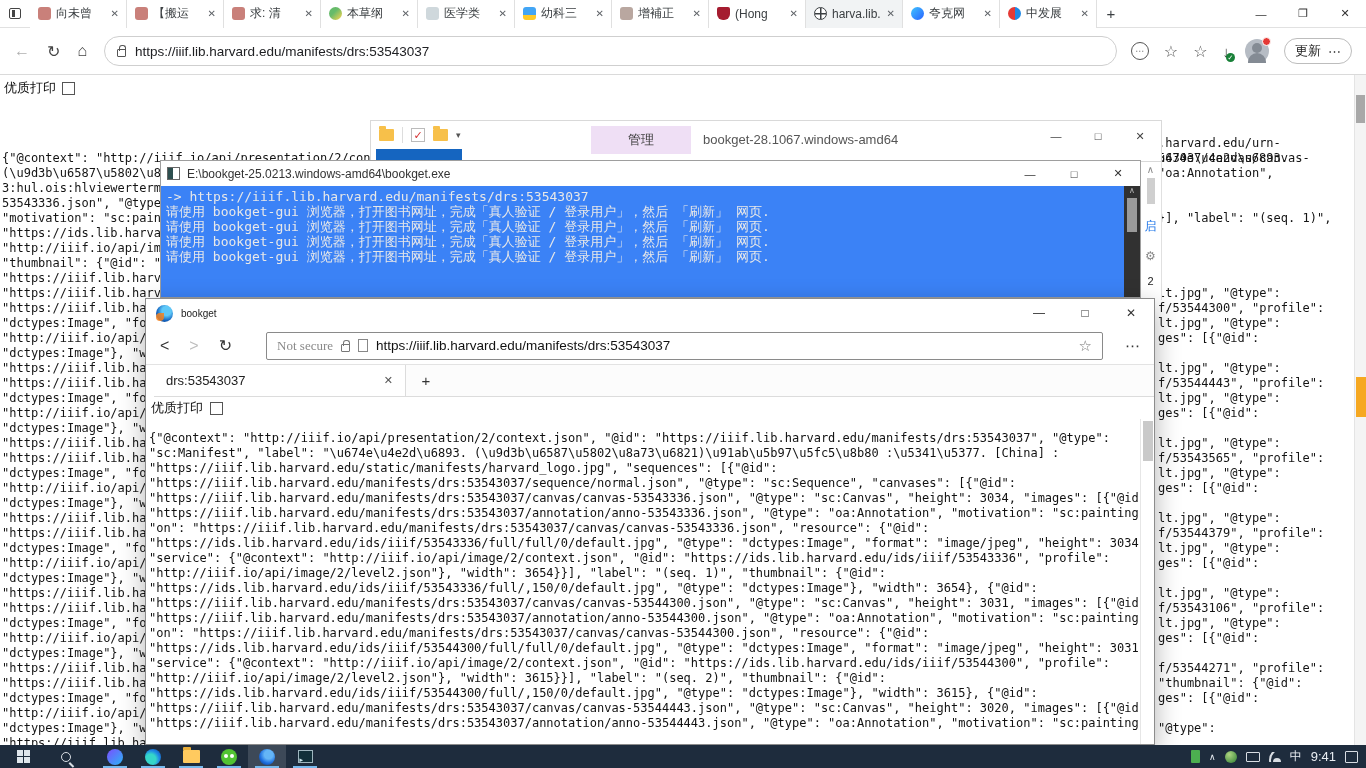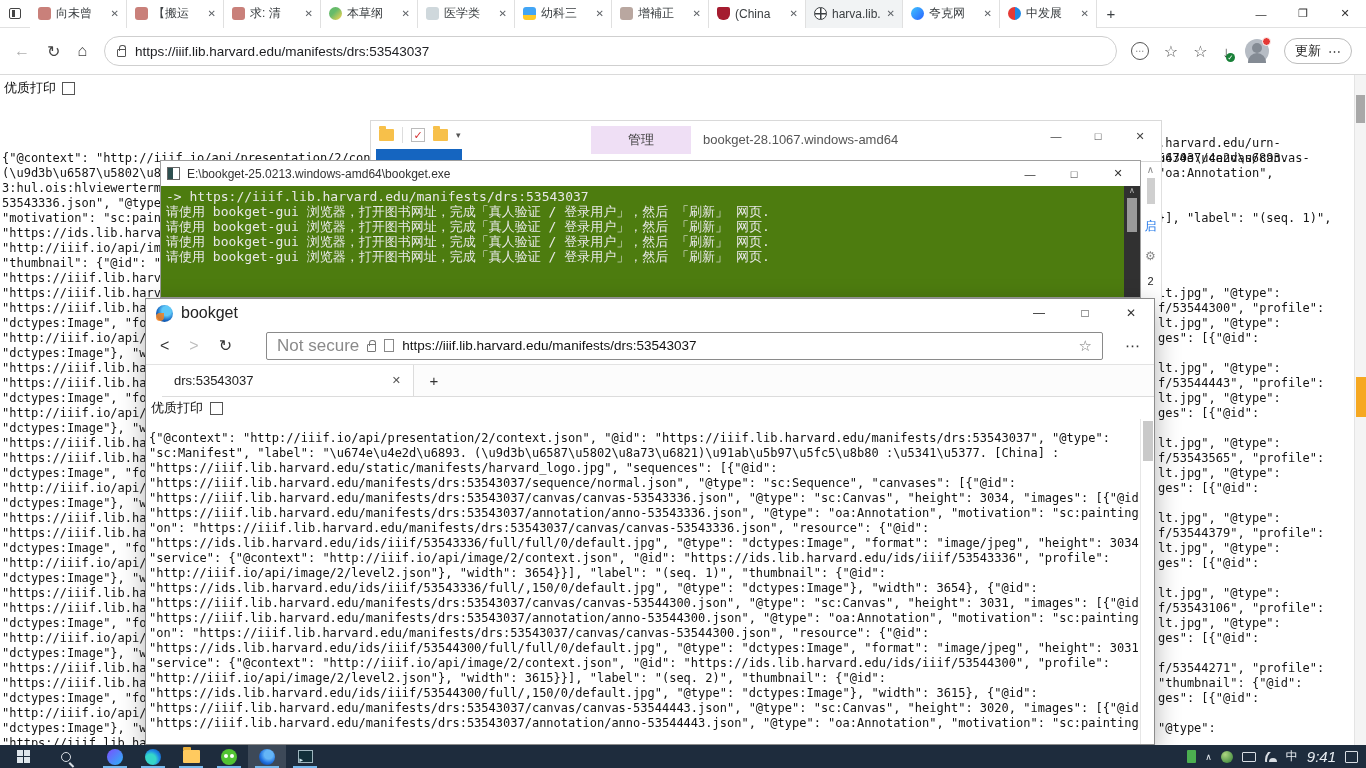--- a/index.html
+++ b/index.html
@@ -75,52 +75,52 @@
   .exp-btn { width:42px; height:30px; display:flex; align-items:center; justify-content:center; font-size:11px; color:#444; }
   .blue-bar { position:absolute; left:5px; top:28px; width:86px; height:13px; background:#1565c0; }
   .exp-strip { position:absolute; left:1140px; top:162px; width:22px; height:138px; background:#fff; border-right:1px solid #e0e0e0; text-align:center; }
   .exp-strip .caret { color:#888; font-size:10px; display:block; margin-top:2px; }
   .exp-strip .thumb { width:8px; height:26px; background:#cfcfcf; margin:3px auto; }
   .exp-strip .qi { color:#1a73e8; font-size:12px; display:block; margin-top:14px; }
   .exp-strip .gear { color:#888; font-size:12px; display:block; margin-top:14px; }
   .exp-strip .badge2 { color:#222; font-size:11px; display:block; margin-top:12px; }
 
   
-  .console { position:absolute; left:160px; top:160px; width:981px; height:138px; background:#4d7c0f; border:1px solid #9e9e9e; }
+  .console { position:absolute; left:160px; top:160px; width:981px; height:138px; background:#3b82f6; border:1px solid #9e9e9e; }
   .con-titlebar { position:absolute; top:0; left:0; right:0; height:25px; background:#fff; display:flex; align-items:center; padding-left:6px; }
   .con-ico { width:13px; height:13px; border:1px solid #666; background:linear-gradient(90deg,#2d4f4f 0 45%,#fff 45%); }
   .con-title { font-size:12px; color:#333; margin-left:7px; white-space:nowrap; }
   .con-controls { margin-left:auto; display:flex; }
   .con-btn { width:44px; height:25px; display:flex; align-items:center; justify-content:center; font-size:11px; color:#333; }
   .con-body { position:absolute; top:25px; left:0; right:16px; bottom:0; padding:3px 0 0 5px; font:13px "DejaVu Sans Mono", monospace; color:#e8e8e8; line-height:15px; overflow:hidden; }
   .con-body div { white-space:nowrap; height:15px; }
   .con-scroll { position:absolute; top:25px; right:0; width:16px; bottom:0; background:#313131; }
   .con-scroll .caret { display:block; text-align:center; color:#bbb; font-size:8px; }
   .con-thumb { width:10px; height:34px; background:#9a9a9a; margin:3px auto; }
 
   
   .bookget { position:absolute; left:145px; top:298px; width:1010px; height:447px; background:#fff; border:1px solid #8c8c8c; box-shadow:0 8px 24px rgba(0,0,0,.3); }
   .bg-titlebar { position:absolute; top:0; left:0; right:0; height:28px; display:flex; align-items:center; padding-left:10px; background:#fff; }
   .ff-ico { width:17px; height:17px; border-radius:50%; background:radial-gradient(circle at 62% 35%, #5ec8f8 0 30%, #1565c0 62%, #0d2f6e 100%); position:relative; }
   .ff-ico::before { content:""; position:absolute; left:0; bottom:1px; width:8px; height:8px; border-radius:50% 0 50% 50%; background:#f5821f; opacity:.85; }
-  .bg-title { font-size:16px; color:#222; margin-left:8px; }
+  .bg-title { font-size:10px; color:#222; margin-left:8px; }
   .bg-controls { margin-left:auto; display:flex; }
   .bg-btn { width:46px; height:28px; display:flex; align-items:center; justify-content:center; font-size:12px; color:#333; }
   .bg-toolbar { position:absolute; top:28px; left:0; right:0; height:38px; display:flex; align-items:center; padding:0 14px; border-bottom:1px solid #e3e3e3; }
   .bg-nav { font-size:16px; color:#333; margin-right:20px; }
   .bg-nav.disabled { color:#bdbdbd; }
   .bg-urlbox { flex:1; height:28px; border:1px solid #8a8a8a; border-radius:2px; display:flex; align-items:center; padding:0 10px; gap:8px; margin-left:14px; margin-right:22px; }
-  .notsecure { font-size:17px; color:#8a8a8a; white-space:nowrap; }
+  .notsecure { font-size:13px; color:#8a8a8a; white-space:nowrap;font-family:Liberation Serif, serif; }
   .lock2 { width:9px; height:8px; border:1.5px solid #777; border-radius:1px; position:relative; margin-top:4px; }
   .lock2::before { content:""; position:absolute; left:0.5px; top:-5px; width:5px; height:5px; border:1.5px solid #777; border-bottom:none; border-radius:3px 3px 0 0; }
   .page-ico { width:10px; height:13px; border:1px solid #888; background:#fff; }
   .bg-url { flex:1; font-size:13.5px; color:#111; white-space:nowrap; overflow:hidden; }
   .bg-star { font-size:15px; color:#777; }
   .bg-more { font-size:15px; color:#333; }
-  .bg-tabrow { position:absolute; top:66px; left:16px; right:0; height:32px; background:#fcfcfc; border-bottom:1px solid #dcdcdc; display:flex; align-items:stretch; }
+  .bg-tabrow { position:absolute; top:66px; left:8px; right:0; height:32px; background:#fcfcfc; border-bottom:1px solid #dcdcdc; display:flex; align-items:stretch; }
   .bg-tab { width:252px; border-right:1px solid #dcdcdc; display:flex; align-items:center; padding:0 12px; font-size:13px; color:#222; background:#fff; }
   .bg-tab .lbl { flex:1; }
   .bg-tab .cls { color:#555; font-size:11px; }
   .bg-newtab { width:40px; display:flex; align-items:center; justify-content:center; font-size:15px; color:#333; }
   .bg-printrow { position:absolute; top:98px; left:0; right:0; height:22px; display:flex; align-items:center; gap:7px; padding-left:5px; font-size:13px; color:#111; }
   .bg-content { position:absolute; top:120px; left:0; right:14px; bottom:0; padding:12px 0 0 3px; font:12px "DejaVu Sans Mono", monospace; color:#111; line-height:15px; overflow:hidden; }
   .bg-content div { white-space:nowrap; height:15px; }
   .bg-scroll { position:absolute; top:120px; right:0; width:14px; bottom:0; background:#fff; border-left:1px solid #e6e6e6; }
   .bg-thumb { width:10px; height:40px; background:#c9c9c9; margin:2px auto; }
 
@@ -148,21 +148,21 @@
   .ico-console::before { content:"▸"; color:#cfe8ef; font-size:7px; position:relative; left:1px; top:-3px; }
   .tb-tray { margin-left:auto; display:flex; align-items:center; gap:9px; padding-right:8px; font-size:11px; }
   .tray-usb { width:9px; height:13px; background:#4caf50; border-radius:1px; }
   .tray-caret { font-size:9px; color:#e8edf2; }
   .tray-orb { width:12px; height:12px; border-radius:50%; background:radial-gradient(circle at 35% 30%, #aed581, #2e7d32); }
   .tray-kb { width:14px; height:10px; border:1px solid #d8dde3; border-radius:1px; }
   .tray-net { width:12px; height:10px; position:relative; overflow:hidden; }
   .tray-net::before { content:""; position:absolute; left:0; bottom:-10px; width:20px; height:20px; border-radius:50%; border:2px solid #d8dde3; }
   .tray-net::after { content:""; position:absolute; left:4px; bottom:-4px; width:8px; height:8px; border-radius:50%; background:#d8dde3; }
   .tray-ime { font-size:12px; }
-  .tray-time { font-size:15px;font-style:italic; }
+  .tray-time { font-size:13px; }
   .tray-notif { width:13px; height:12px; border:1px solid #d8dde3; border-radius:1px; }
 </style>
 </head>
 <body>
 
 <div class="screen">
 
   <div class="edge">
     <div class="tabstrip">
       <div class="vtabs-btn">
@@ -207,21 +207,21 @@
           </div>
 
           <div class="tab">
             <span class="favicon"></span>
             <span class="tab-label">增補正</span>
             <span class="tab-close">✕</span>
           </div>
 
           <div class="tab">
             <span class="favicon"></span>
-            <span class="tab-label">(China</span>
+            <span class="tab-label">(Hong</span>
             <span class="tab-close">✕</span>
           </div>
 
           <div class="tab">
             <span class="favicon"></span>
             <span class="tab-label">harva.lib.h</span>
             <span class="tab-close">✕</span>
           </div>
 
           <div class="tab">

